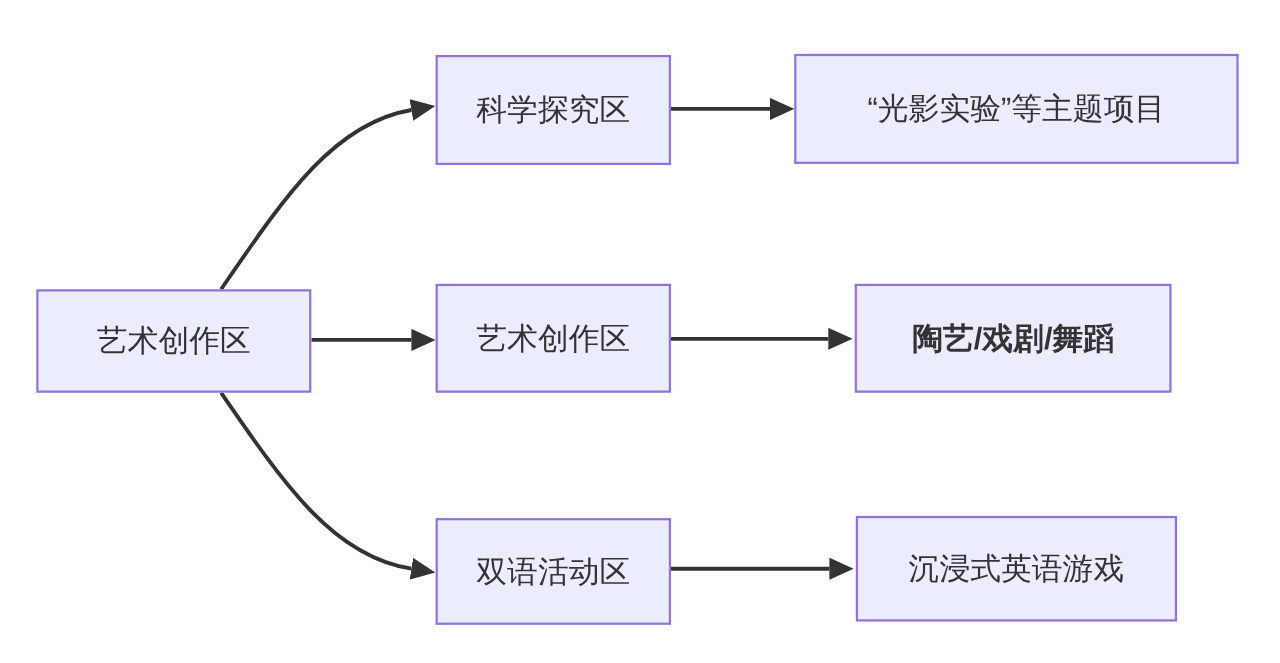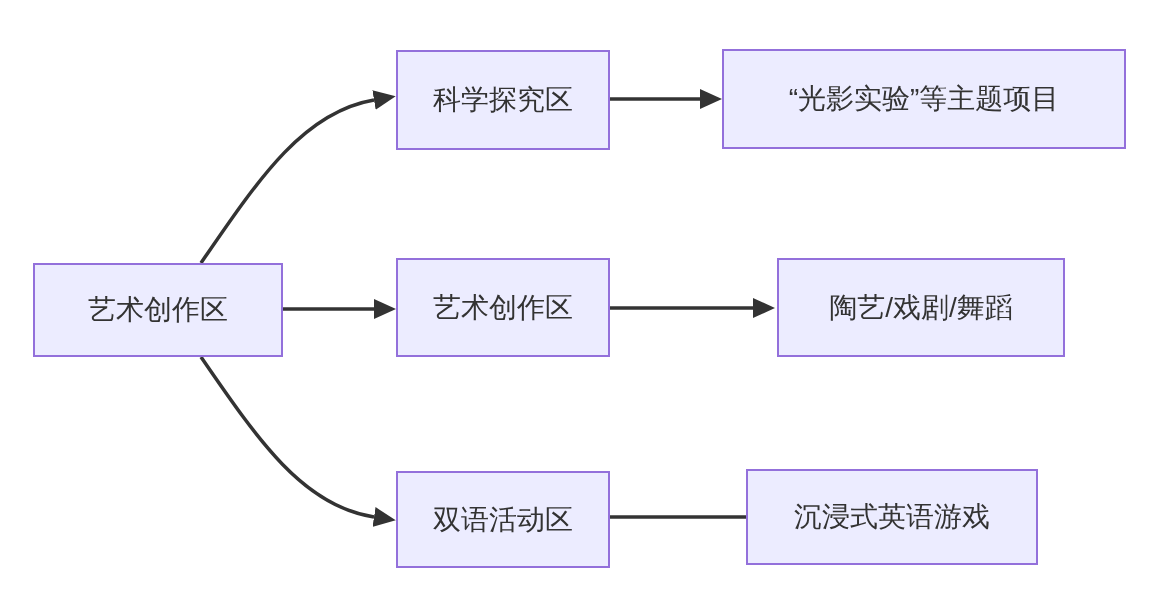--- a/index.html
+++ b/index.html
@@ -44,22 +44,22 @@
     color: var(--text, #333333);
     font-size: 28px;
     line-height: 1.2;
     white-space: nowrap;
   }
   .node-root              { left: 33px;  top: 263px; width: 250px; height: 94px;  }
   .node-science           { left: 396px; top: 50px;  width: 214px; height: 100px; }
   .node-art               { left: 396px; top: 258px; width: 214px; height: 99px;  }
   .node-bilingual         { left: 396px; top: 471px; width: 214px; height: 97px;  }
   .node-science-outcome   { left: 722px; top: 49px;  width: 404px; height: 100px; }
-  .node-art-outcome       { left: 777px; top: 258px; width: 288px; height: 99px;  }
-  .node-bilingual-outcome { left: 746px; top: 469px; width: 292px; height: 96px;  }
+  .node-art-outcome       { left: 777px; top: 258px; width: 288px; height: 99px; font-weight: bold;  }
+  .node-bilingual-outcome { left: 778px; top: 469px; width: 292px; height: 96px;  }
 </style>
 </head>
 <body>
 
 <div class="canvas">
 
   <svg class="edges-layer" width="1164" height="603" viewBox="0 0 1164 603" xmlns="http://www.w3.org/2000/svg">
     <defs>
       <marker id="arrow" markerUnits="userSpaceOnUse" markerWidth="22" markerHeight="20" refX="0" refY="10" orient="auto">
         <path class="arrowhead" d="M0,0 L22,10 L0,20 Z"></path>

